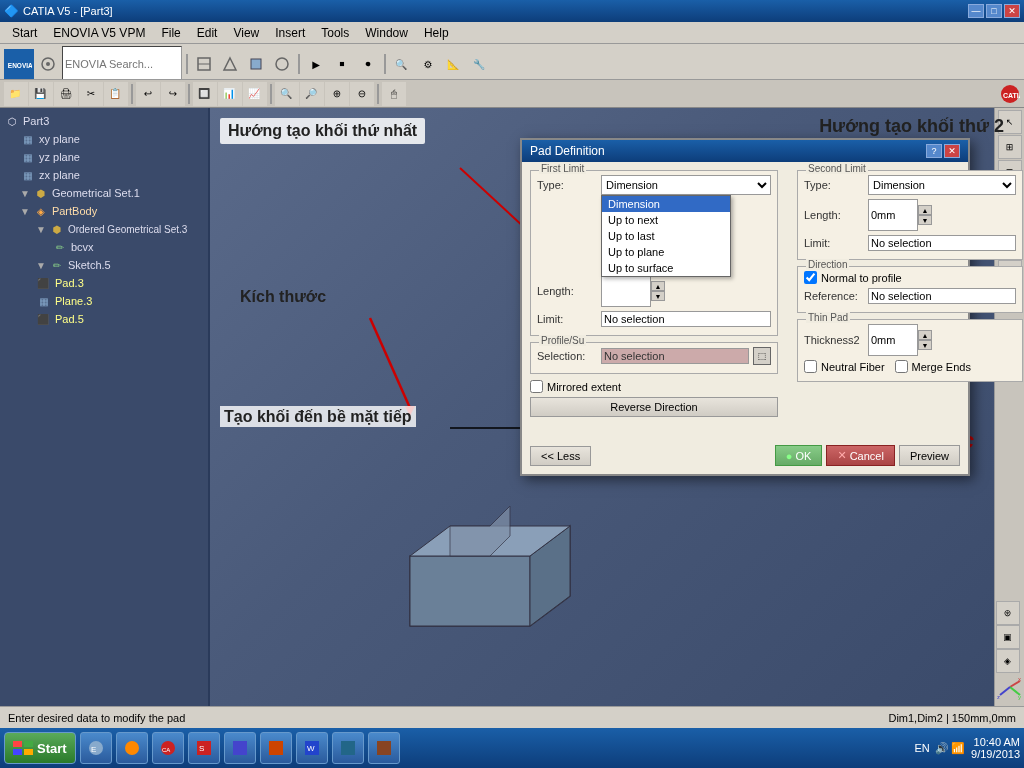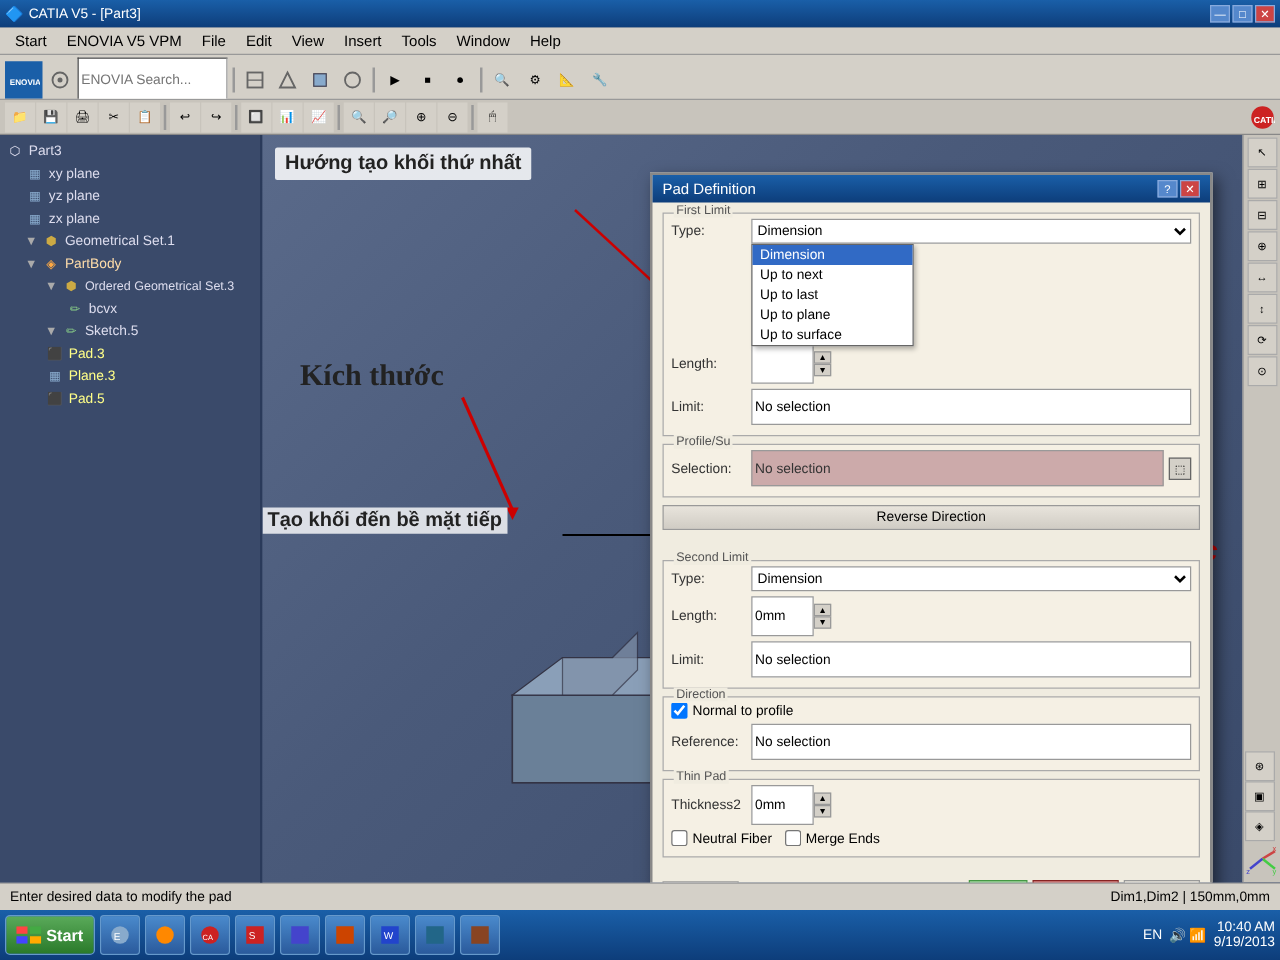--- a/index.html
+++ b/index.html
@@ -37,25 +37,25 @@
     .tree-indent3 { margin-left: 48px; }
     .tree-label { font-size: 11px; }
     .tree-expand { color: #aaa; font-size: 10px; }
 
     
     #canvas-area { flex: 1; background: linear-gradient(135deg, #5a6a8a 0%, #4a5a7a 40%, #3a4a6a 100%); position: relative; overflow: hidden; padding-left: 24px; }
 
     
     #pad-dialog { position: absolute; top: 30px; left: 310px; width: 450px; background: #f0ece0; border: 2px solid #888; box-shadow: 4px 4px 12px rgba(0,0,0,0.5); font-size: 12px; z-index: 100; }
     #dialog-titlebar { background: linear-gradient(to bottom, #1a5fa8, #0d3d7a); color: white; height: 22px; display: flex; align-items: center; padding: 0 8px; justify-content: space-between; font-size: 12px; }
-    #dialog-body { padding: 8px; display: flex; gap: 8px; flex-direction: column; }
+    #dialog-body { padding: 8px; display: flex; gap: 19px; }
     .dialog-col { flex: 1; }
     .field-row { display: flex; align-items: center; margin-bottom: 4px; gap: 4px; }
     .field-label { width: 60px; font-size: 11px; color: #333; flex-shrink: 0; }
-    .field-input { flex: 1; height: 29px; background: white; border: 1px solid #999; font-size: 11px; padding: 0 2px; }
+    .field-input { flex: 1; height: 16px; background: white; border: 1px solid #999; font-size: 11px; padding: 0 2px; }
     .field-select { flex: 1; height: 20px; background: white; border: 1px solid #999; font-size: 11px; }
     .section-box { border: 1px solid #aaa; padding: 4px 6px; margin-bottom: 6px; position: relative; background: #f5f0e4; }
     .section-box-title { position: absolute; top: -8px; left: 8px; background: #f0ece0; font-size: 10px; color: #555; padding: 0 2px; }
     .checkbox-row { display: flex; align-items: center; gap: 4px; margin-bottom: 4px; }
     .checkbox-label { font-size: 11px; }
     .btn-dialog { background: linear-gradient(to bottom, #e8e4dc, #d0ccc4); border: 1px solid #999; padding: 3px 10px; font-size: 11px; cursor: pointer; }
     .btn-disabled { color: #999; background: #ddd; cursor: default; }
     .btn-green { background: linear-gradient(to bottom, #88cc88, #66aa66); border: 1px solid #449944; color: white; }
     .btn-red { background: linear-gradient(to bottom, #cc6666, #aa4444); border: 1px solid #882222; color: white; }
     .dropdown-item { padding: 2px 6px; font-size: 11px; cursor: pointer; }
@@ -243,36 +243,39 @@
       </div>
     </div>
   </div>
 
   <div id="canvas-area">
 
     <div style="position:absolute; top:10px; left:10px; background:rgba(255,255,255,0.85); padding:4px 8px; border-radius:2px; z-index:10;">
       <span style="font-size:16px; font-weight:bold; color:#222;">Hướng tạo khối thứ nhất</span>
     </div>
 
+    <div style="position:absolute; top:8px; right:20px; z-index:10;">
+      <span style="font-size:18px; font-weight:bold; color:#222; background:rgba(255,255,255,0.0);">Hướng tạo khối thứ 2</span>
+    </div>
 
     <svg style="position:absolute; top:30px; right:80px; width:100px; height:120px; z-index:9;">
       <line x1="60" y1="10" x2="40" y2="110" stroke="#cc0000" stroke-width="2"></line>
       <polygon points="35,105 45,105 40,115" fill="#cc0000"></polygon>
     </svg>
 
     <div style="position:absolute; top:180px; left:30px; z-index:10;">
-      <span style="font-size:24px; font-weight:bold; color:#222; background:rgba(255,255,255,0.0);font-family:Liberation Serif, serif;">Kích thước</span>
+      <span style="font-size:16px; font-weight:bold; color:#222; background:rgba(255,255,255,0.0);">Kích thước</span>
     </div>
 
     <svg style="position:absolute; top:200px; left:100px; width:150px; height:120px; z-index:9;">
       <line x1="60" y1="10" x2="100" y2="100" stroke="#cc0000" stroke-width="2.5"></line>
       <polygon points="95,98 105,98 100,108" fill="#cc0000"></polygon>
     </svg>
 
-    <div style="position:absolute; top:300px; left:0; background:rgba(255,255,255,0.0); z-index:10;">
+    <div style="position:absolute; top:300px; left:10px; background:rgba(255,255,255,0.0); z-index:10;">
       <span style="font-size:16px; font-weight:bold; color:#222; background:rgba(255,255,255,0.8); padding:2px 4px;">Tạo khối đến bề mặt tiếp</span>
     </div>
 
     <div style="position:absolute; top:320px; right:50px; z-index:10;">
       <span style="font-size:22px; font-weight:bold; color:#cc0000; font-style:italic;">Kích nước</span>
     </div>
 
     <svg style="position:absolute; bottom:40px; left:120px; width:350px; height:220px; z-index:5;">
 
       <polygon points="80,180 200,180 240,150 240,80 200,110 80,110" fill="#7a8fa8" stroke="#334" stroke-width="1.5"></polygon>
@@ -341,20 +344,24 @@
             <div class="section-box-title">Profile/Su</div>
             <div class="field-row">
               <span class="field-label">Selection:</span>
               <input class="field-input no-select-input" type="text" value="No selection" style="font-size: 11px;">
               <div class="tb-btn" style="width:18px; height:18px; font-size:9px; border:1px solid #666;">⬚</div>
             </div>
           </div>
 
 
 
+          <div class="checkbox-row">
+            <input type="checkbox" style="">
+            <span class="checkbox-label">Mirrored extent</span>
+          </div>
 
           <div style="margin-bottom:16px;">
             <button class="btn-dialog" style="width:100%;">Reverse Direction</button>
           </div>
         </div>
 
         <div class="dialog-col">
           <div class="section-box">
             <div class="section-box-title">Second Limit</div>
 

